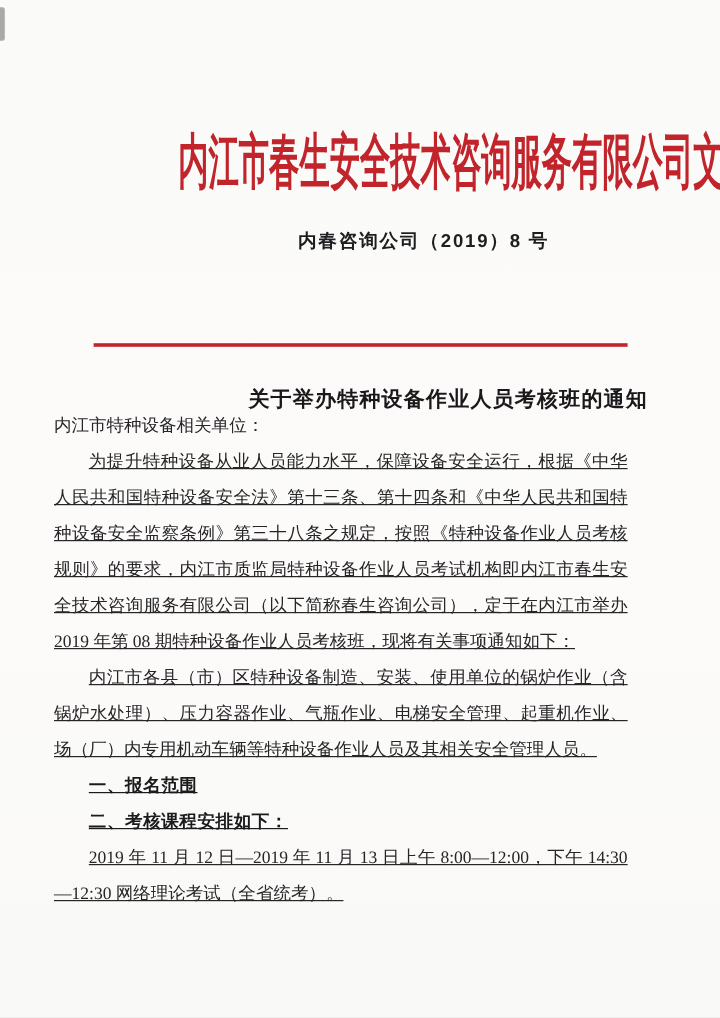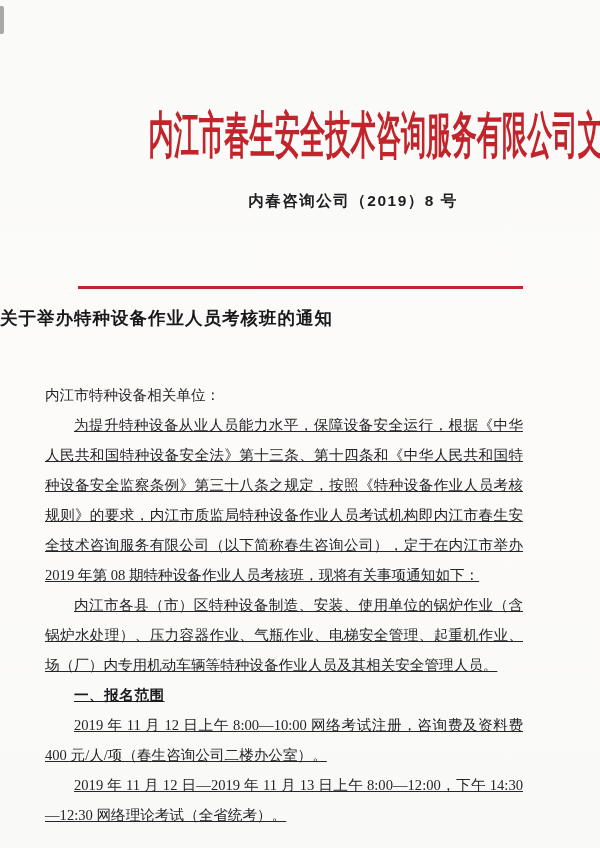--- a/index.html
+++ b/index.html
@@ -59,24 +59,24 @@
   }
   .red-rule {
     position: absolute;
     top: 286px;
     left: 78px;
     width: 445px;
     height: 3px;
   }
   .notice-title {
     position: absolute;
-    top: 306px;
+    top: 320px;
     left: 0;
     width: 540px;
-    text-align: left;
+    text-align: right;
     font-family: "Liberation Sans", "DejaVu Sans", sans-serif;
     font-weight: 700;
     font-size: 17.5px;
     letter-spacing: 1px;
     color: #19191b;
   }
   .body-block {
     position: absolute;
     top: 340px;
     left: 45px;
@@ -85,21 +85,20 @@
     line-height: 30px;
     text-align: justify;
     text-justify: inter-ideograph;
     color: #262628;
   }
   .body-block p {
     margin: 0;
   }
   p.salutation {
     text-indent: 0;
-    margin-top: 40px;
   }
   p.para {
     text-indent: 29px;
     text-decoration: underline;
   }
   p.bold-head {
     font-family: "Liberation Sans", "DejaVu Sans", sans-serif;
     font-weight: 700;
     letter-spacing: 0.5px;
     color: #1b1b1d;
@@ -119,18 +118,18 @@
   <div class="red-rule" style="background: rgb(194, 36, 44);"></div>
 
   <div class="notice-title">关于举办特种设备作业人员考核班的通知</div>
 
   <div class="body-block">
     <p class="salutation">内江市特种设备相关单位：</p>
     <div id="paragraphs">
         <p class="para">为提升特种设备从业人员能力水平，保障设备安全运行，根据《中华人民共和国特种设备安全法》第十三条、第十四条和《中华人民共和国特种设备安全监察条例》第三十八条之规定，按照《特种设备作业人员考核规则》的要求，内江市质监局特种设备作业人员考试机构即内江市春生安全技术咨询服务有限公司（以下简称春生咨询公司），定于在内江市举办 2019 年第 08 期特种设备作业人员考核班，现将有关事项通知如下：</p>
         <p class="para">内江市各县（市）区特种设备制造、安装、使用单位的锅炉作业（含锅炉水处理）、压力容器作业、气瓶作业、电梯安全管理、起重机作业、场（厂）内专用机动车辆等特种设备作业人员及其相关安全管理人员。</p>
         <p class="para bold-head">一、报名范围</p>
-        <p class="para">2019 年 11 月 12 日上午 8:00—10:00 网络考试注册，咨询费及资料费 400 元/人/项（春生咨询公司二楼办公室）。</p>
+        <p class="para bold-head">二、考核课程安排如下：</p>
         <p class="para">2019 年 11 月 12 日—2019 年 11 月 13 日上午 8:00—12:00，下午 14:30—12:30 网络理论考试（全省统考）。</p>
       </div>
   </div>
 
 </div>
 
 </body></html>

